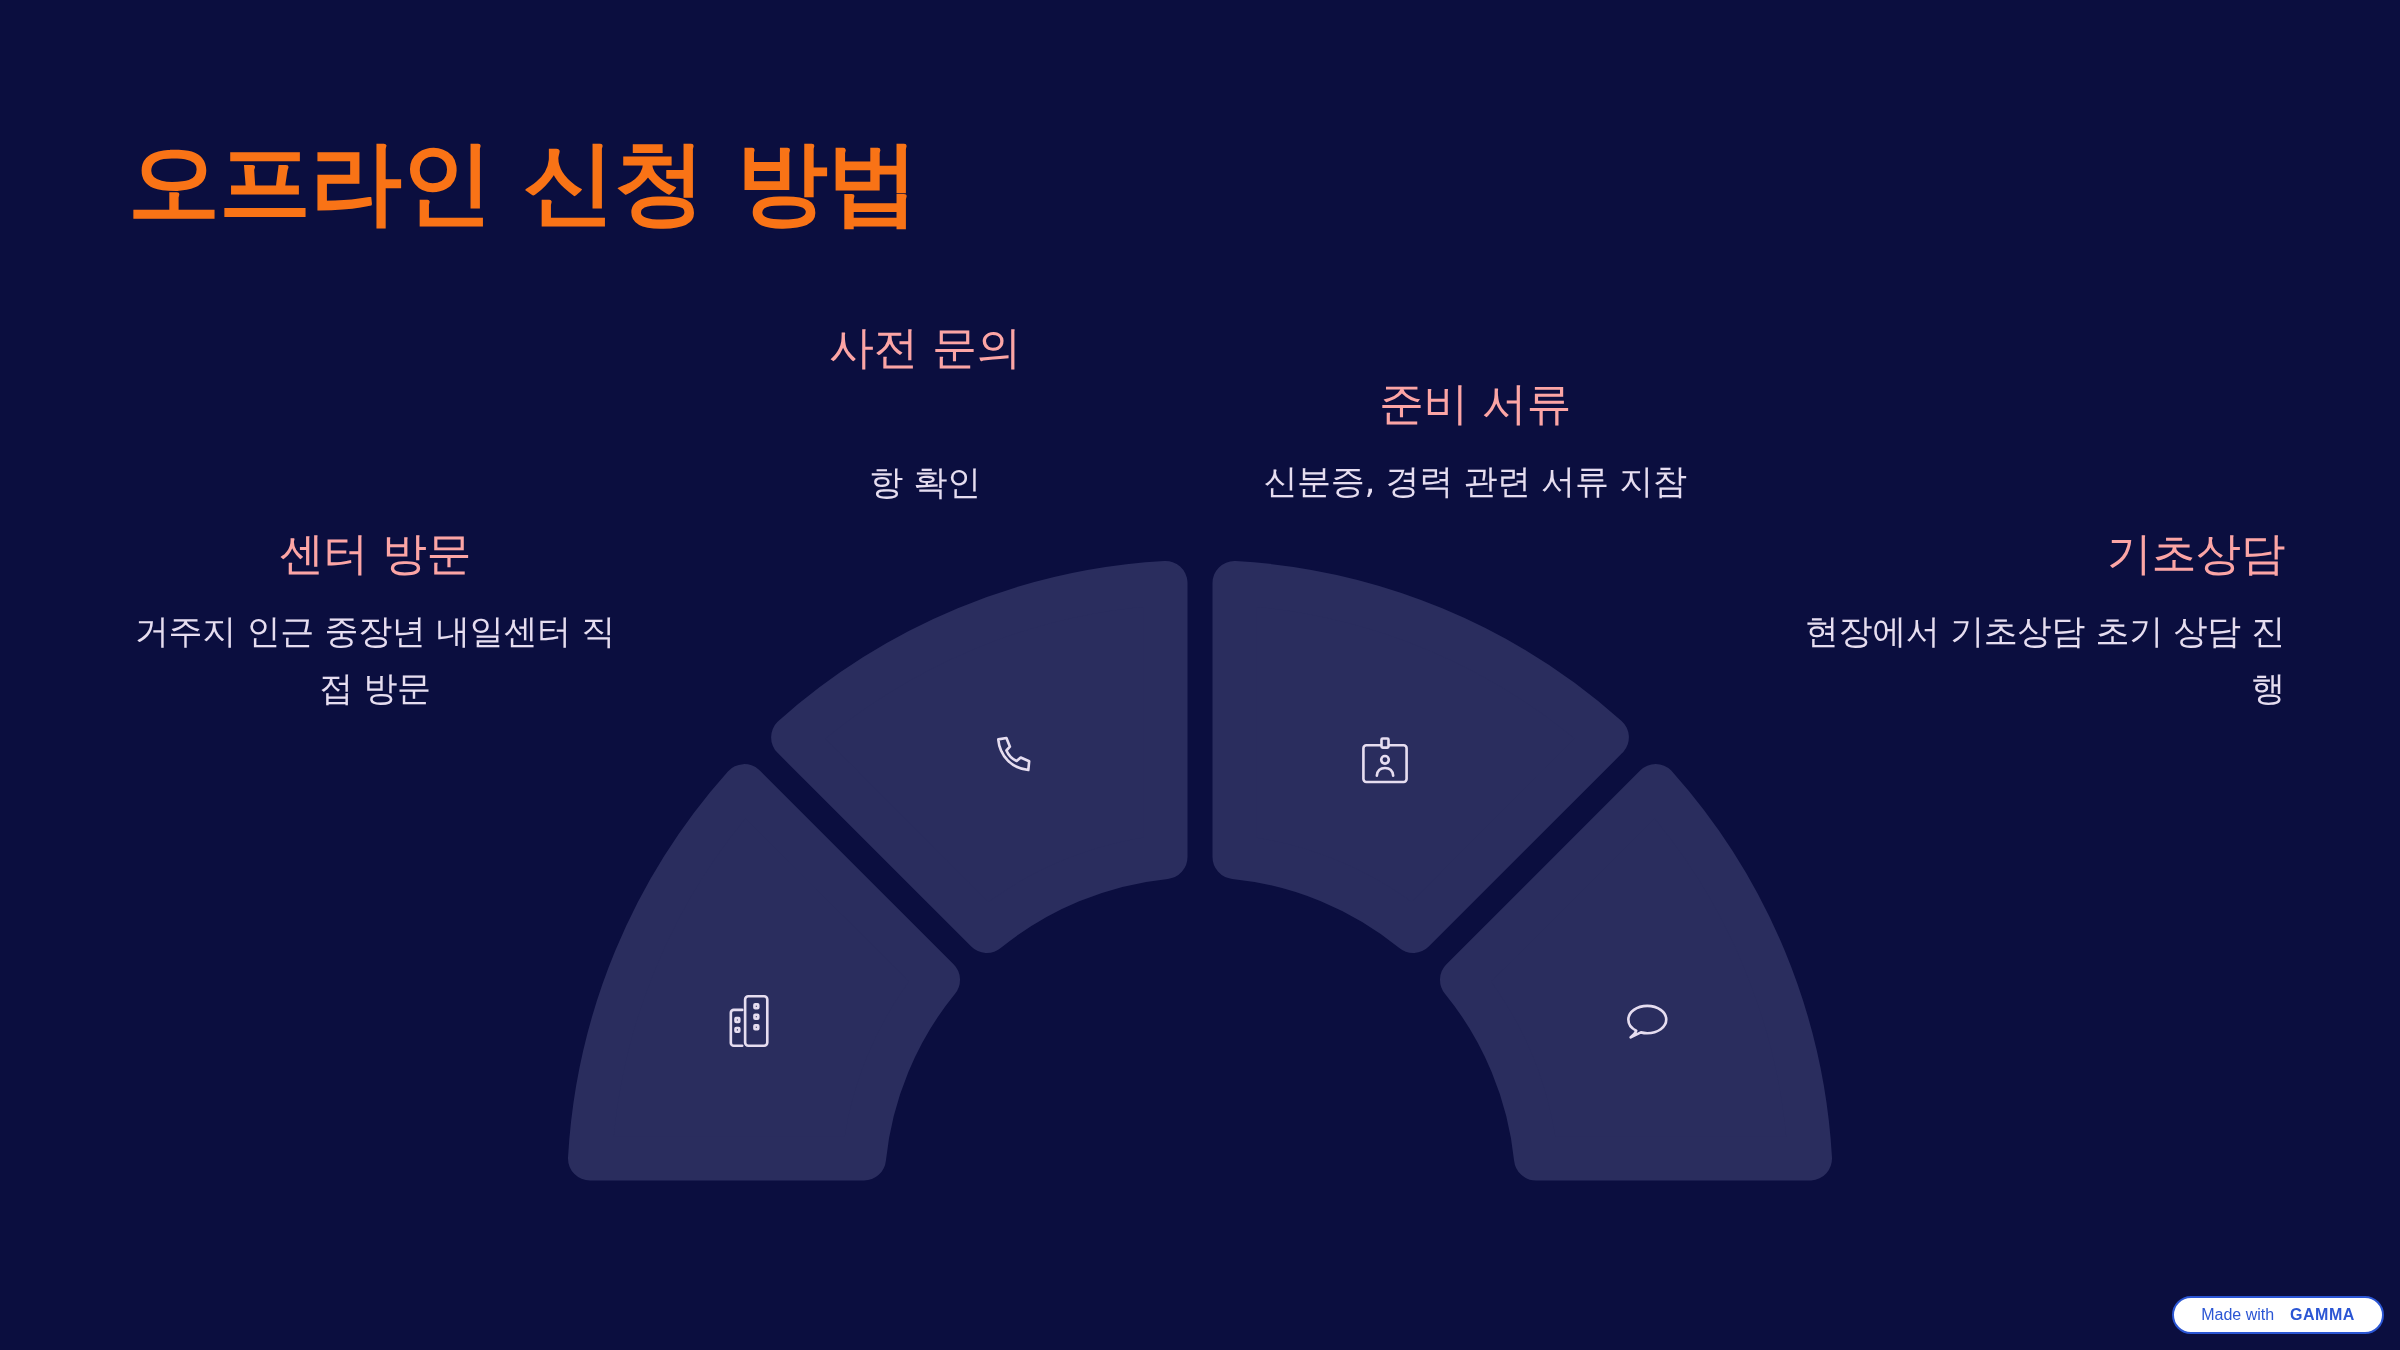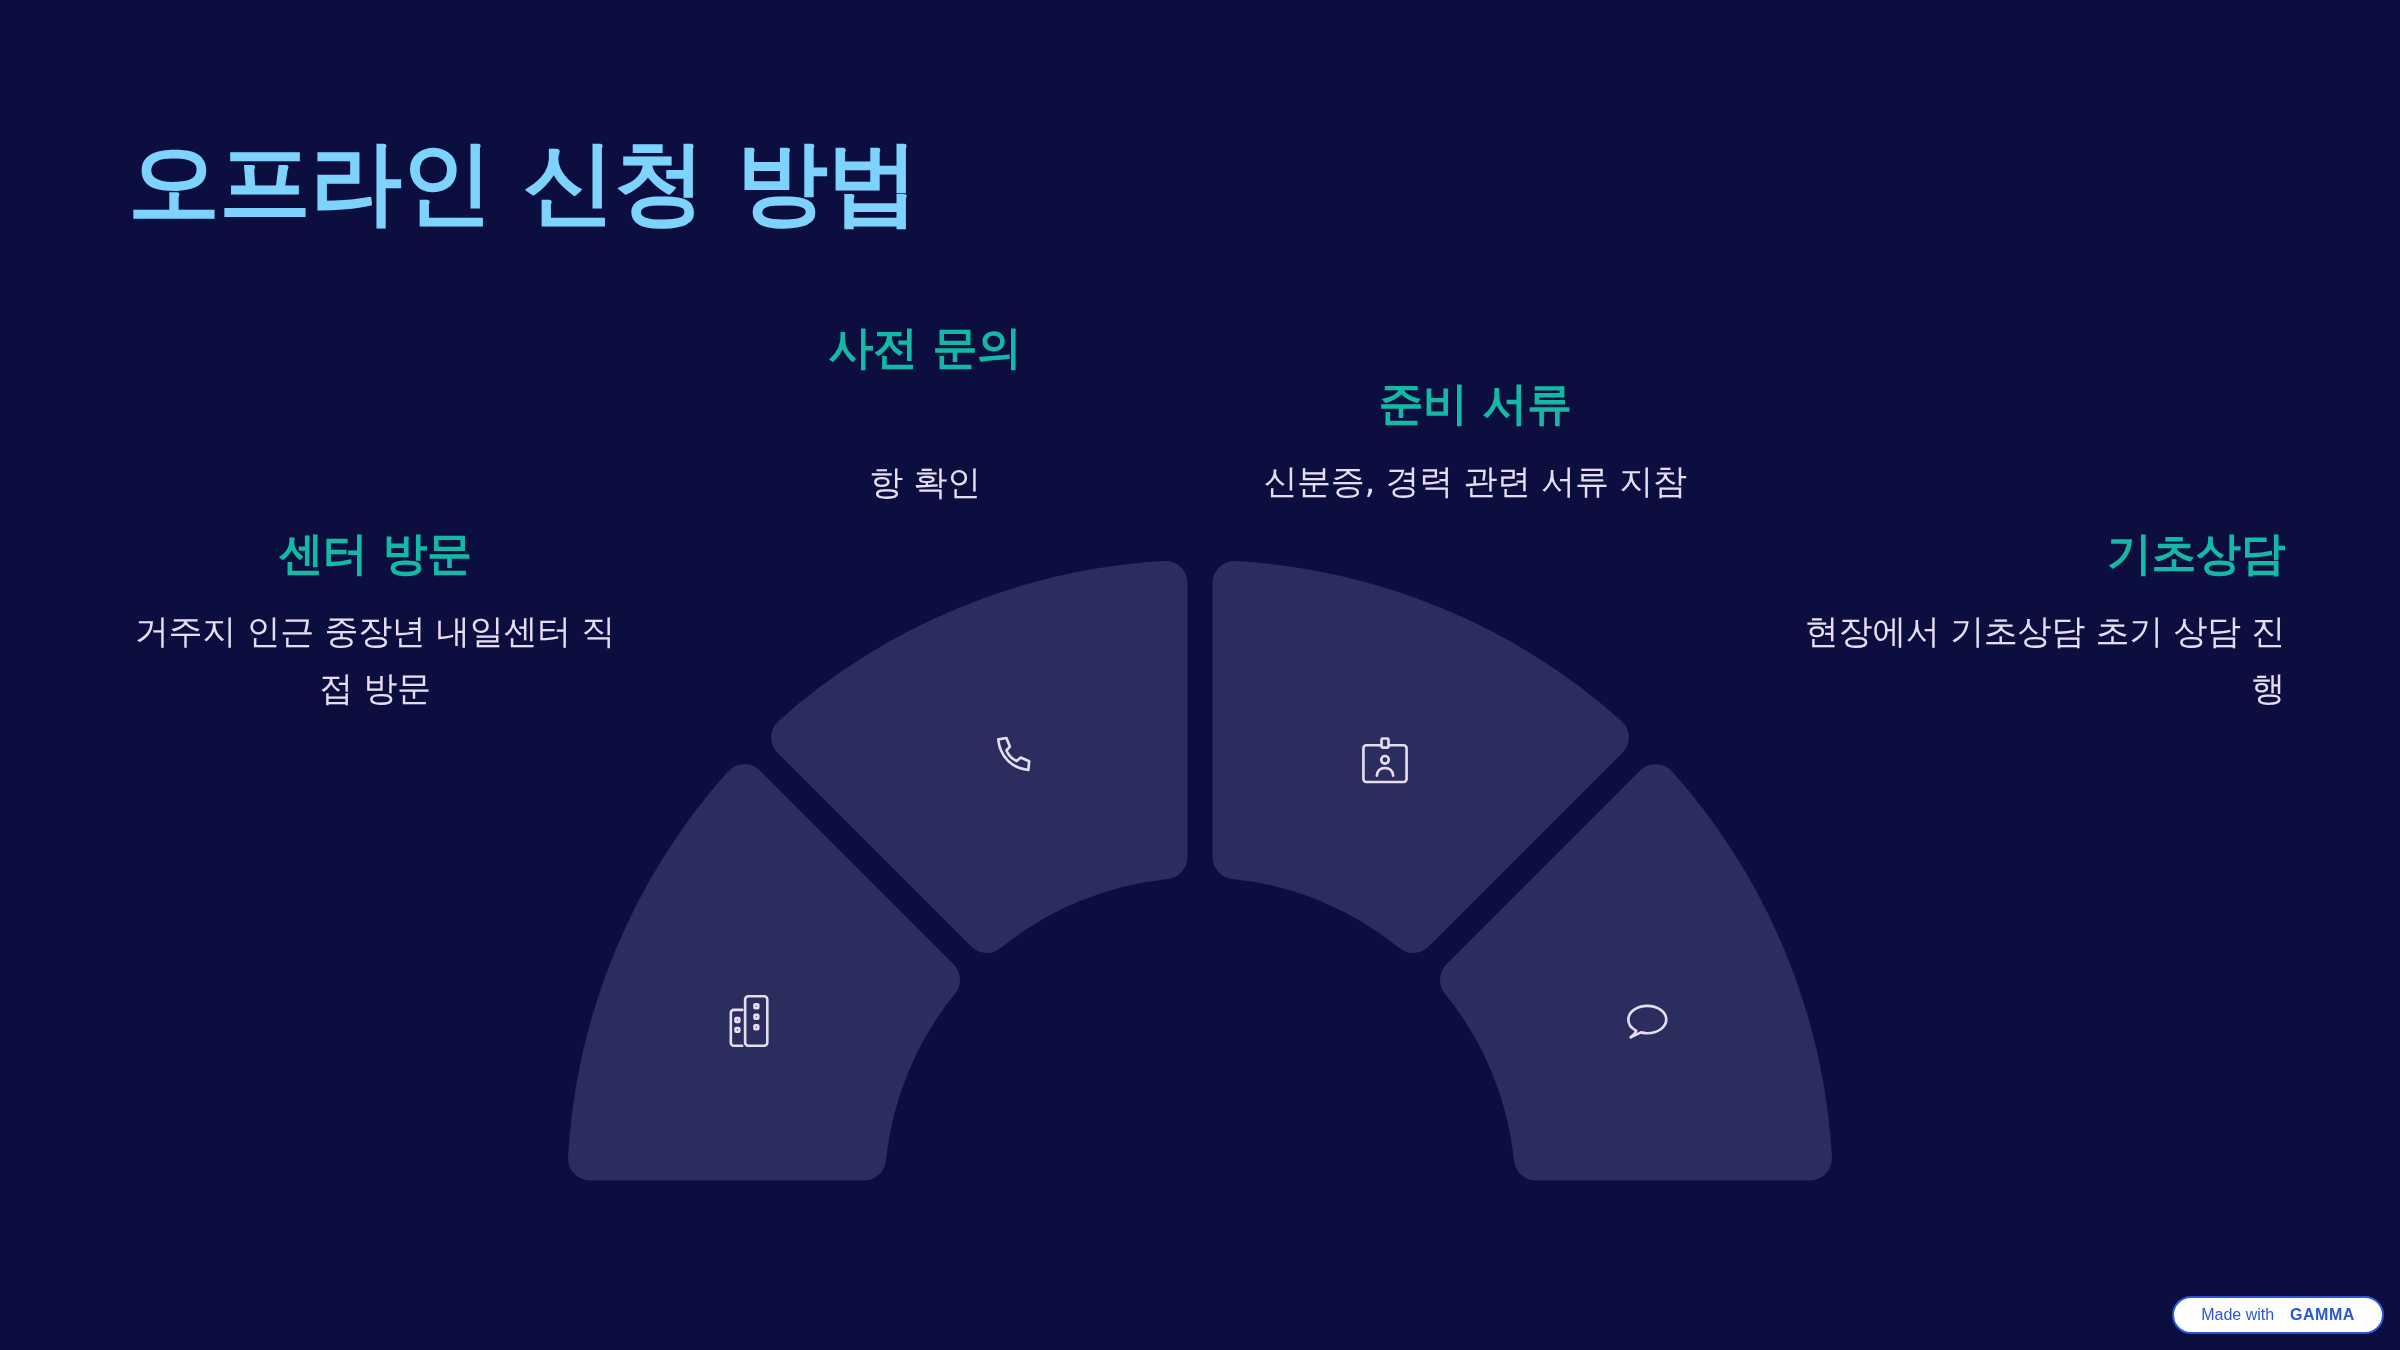--- a/index.html
+++ b/index.html
@@ -14,36 +14,36 @@
       position: relative;
       font-family: "DejaVu Sans", "Liberation Sans", sans-serif;
     }
     .page-title {
       position: absolute;
       left: 128px;
       top: 128px;
       margin: 0;
       font-size: 92px;
       font-weight: 700;
-      color: #7dd3fc;
+      color: #f97316;
       letter-spacing: -1px;
       line-height: 1.2;
       white-space: nowrap;
     }
     .step-block {
       position: absolute;
       width: 520px;
       text-align: center;
       transform: translateX(-50%);
     }
     .step-title {
       margin: 0;
       font-size: 45px;
-      font-weight: 700;
-      color: #14b8a6;
+      font-weight: 400;
+      color: #fca5a5;
       line-height: 1.2;
       letter-spacing: -0.5px;
     }
     .step-desc {
       margin: 22px auto 0;
       font-size: 34px;
       font-weight: 400;
       color: #E6DDF0;
       line-height: 57px;
       letter-spacing: -0.3px;

